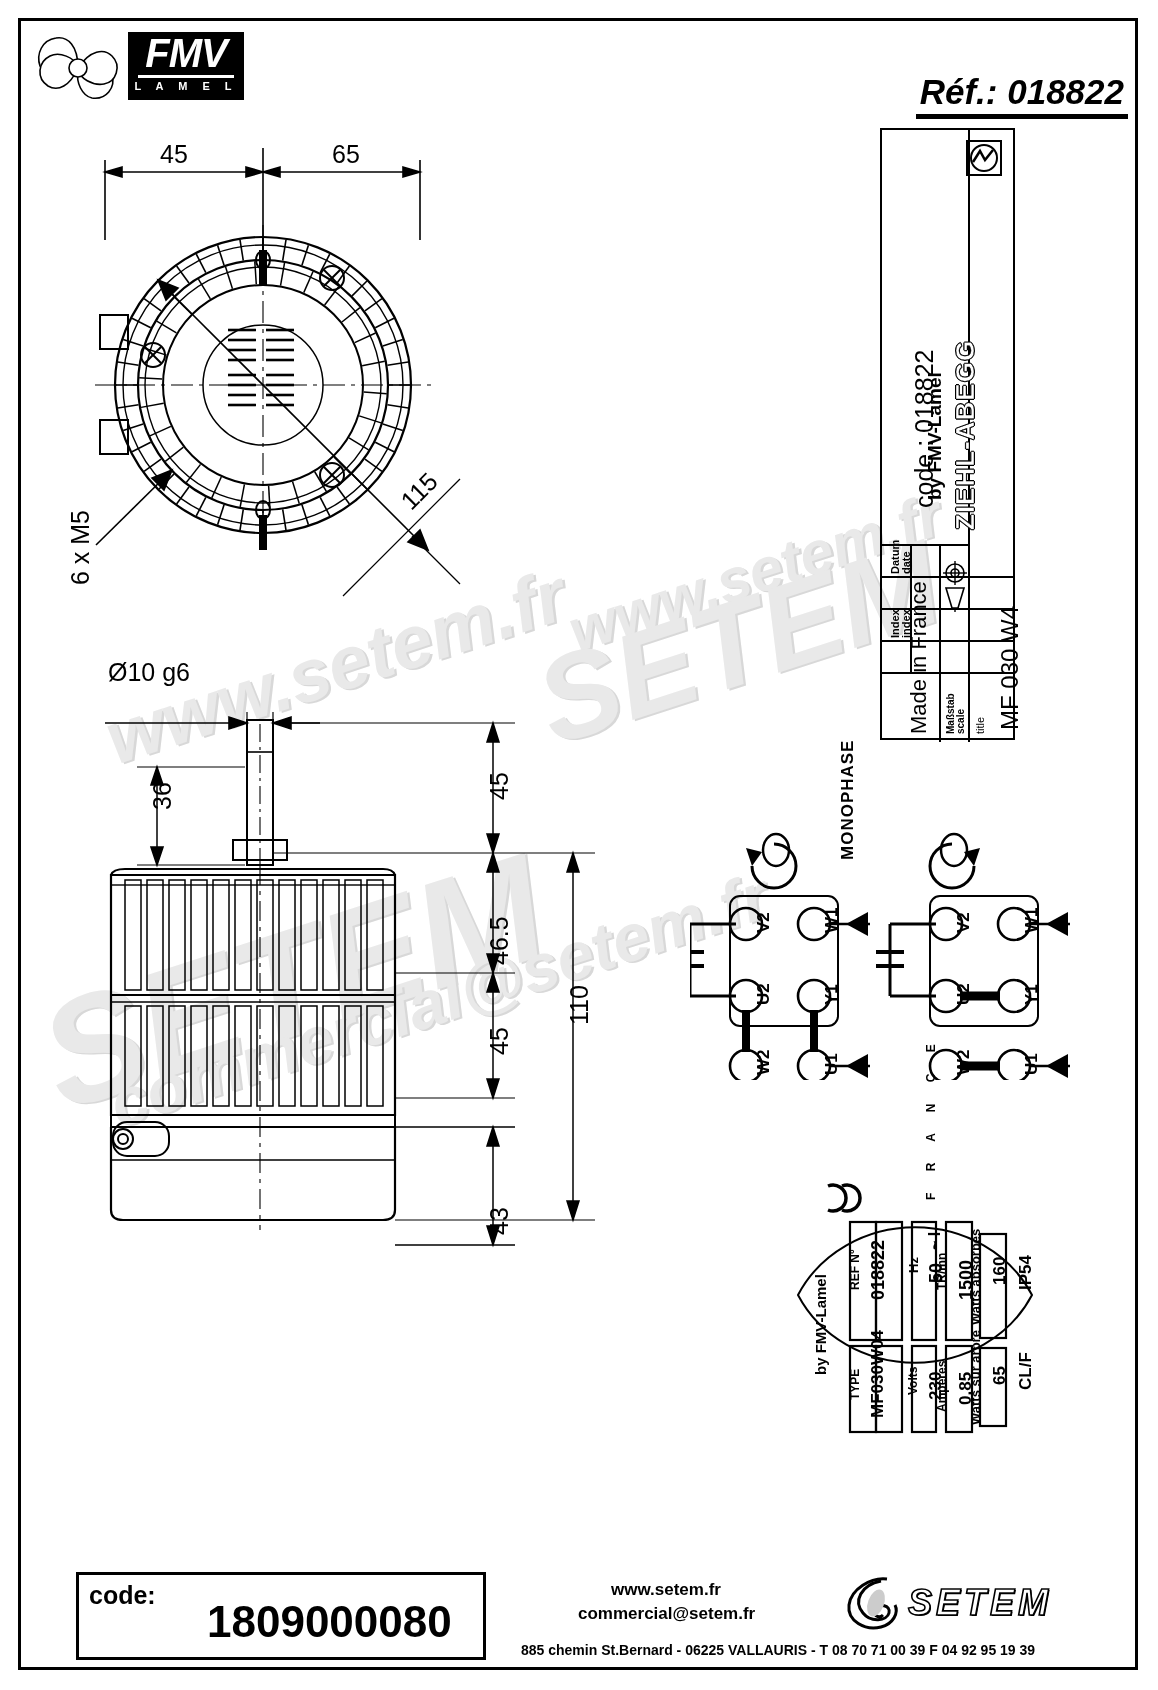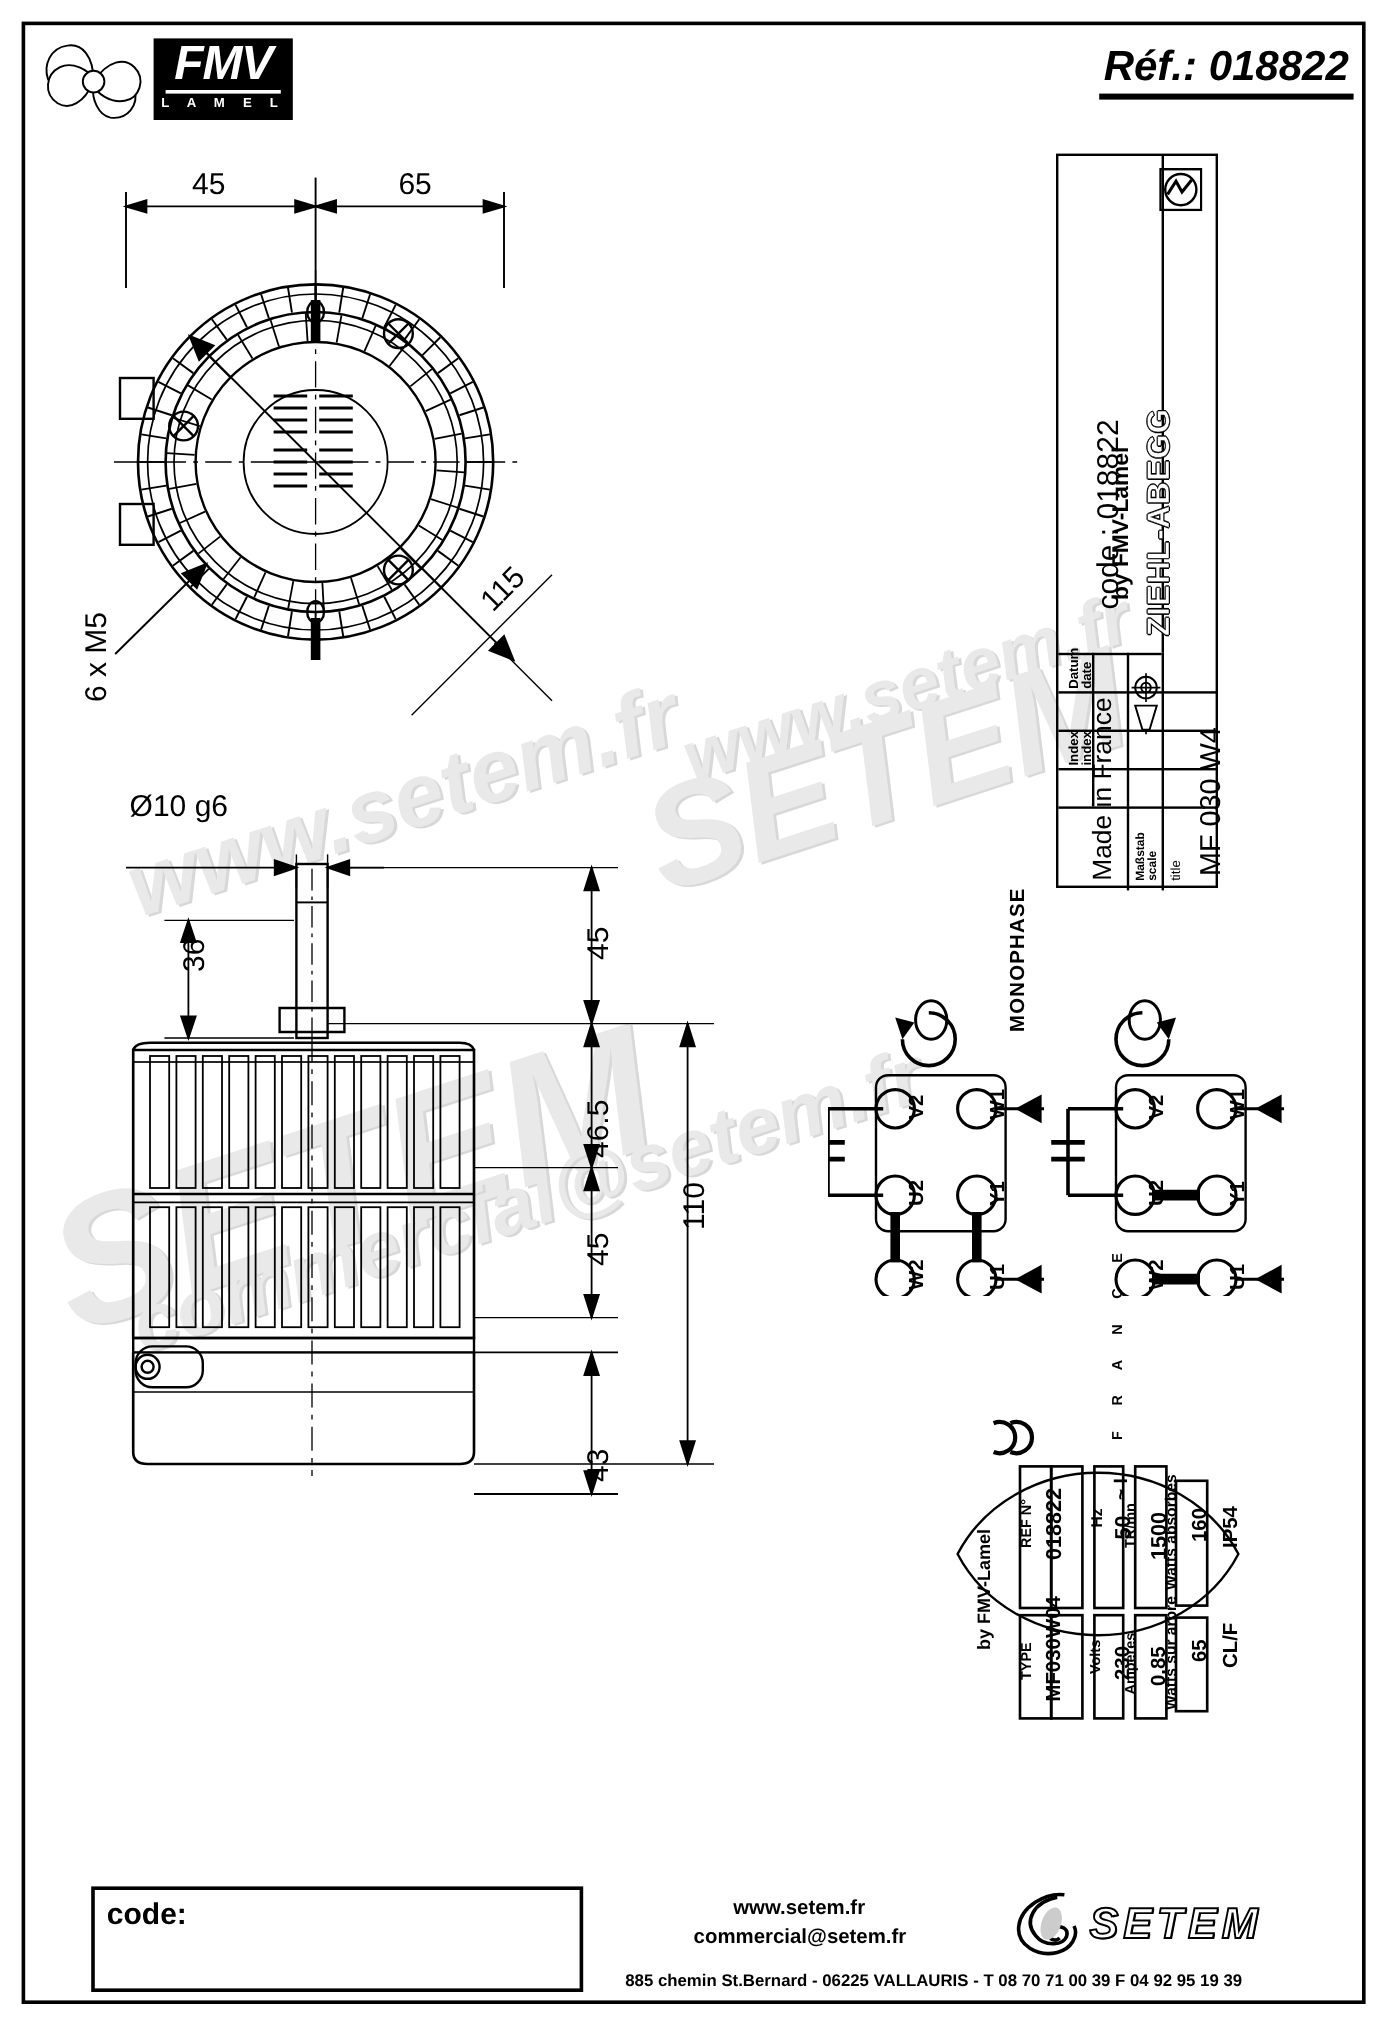--- a/index.html
+++ b/index.html
@@ -9,21 +9,21 @@
   .abs{position:absolute;}
   svg{display:block;}
   .wm{position:absolute;pointer-events:none;color:#e9e9e9;font-weight:bold;font-style:italic;font-family:"Liberation Sans",sans-serif;white-space:nowrap;text-shadow:2px 2px 0 #d8d8d8;}
   .dimtxt{font-family:"Liberation Sans",sans-serif;font-size:25px;}
   
   #fmvlogo{left:128px;top:32px;width:116px;height:68px;background:#000;}
   #fmvlogo .fmv{color:#fff;font-weight:bold;font-style:italic;font-size:40px;letter-spacing:-1px;text-align:center;line-height:42px;font-family:"Liberation Sans",sans-serif;}
   #fmvlogo .bar{height:3px;background:#fff;margin:1px 10px 2px 10px;}
   #fmvlogo .lamel{color:#fff;font-size:11px;font-weight:bold;letter-spacing:6px;text-align:center;font-family:"Liberation Sans",sans-serif;}
   #refbox{right:30px;top:36px;text-align:right;}
-  #refbox .reftxt{font-size:35px;font-weight:bold;font-style:italic;border-bottom:5px solid #000;padding:0 4px 2px 4px;display:inline-block;font-family:"Liberation Sans",sans-serif;}
+  #refbox .reftxt{font-size:35px;font-weight:bold;font-style:italic;border-bottom:5px solid #000;padding:0 4px 2px 4px;display:inline-block;font-family:"Liberation Sans",sans-serif;margin-top:36px;}
   
   #titleblock{left:880px;top:128px;width:135px;height:612px;border:2px solid #000;box-sizing:border-box;background:transparent;}
   .tb-cell{position:absolute;box-sizing:border-box;}
   .vtxt{position:absolute;white-space:nowrap;transform-origin:left top;}
   
   #footer{left:18px;top:1480px;width:1104px;height:190px;margin-left:48px;}
   #codebox{position:absolute;left:10px;top:92px;width:410px;height:88px;border:3px solid #000;box-sizing:border-box;}
   #codebox .clab{position:absolute;left:10px;top:6px;font-size:25px;font-weight:bold;font-family:"Liberation Sans",sans-serif;}
   #codebox .cval{position:absolute;left:128px;top:22px;font-size:44px;font-weight:bold;font-family:"Liberation Sans",sans-serif;letter-spacing:0px;}
   .footline{position:absolute;font-weight:bold;font-family:"Liberation Sans",sans-serif;}
@@ -538,20 +538,21 @@
   <div class="abs" style="left:968px;top:1425px;font-size:13px;font-weight:bold;transform:rotate(-90deg);transform-origin:left top;">Watts sur arbre</div>
   <div class="abs" style="left:990px;top:1385px;font-size:17px;font-weight:bold;transform:rotate(-90deg);transform-origin:left top;">65</div>
 
   <div class="abs" style="left:1016px;top:1290px;font-size:17px;font-weight:bold;transform:rotate(-90deg);transform-origin:left top;">IP54</div>
   <div class="abs" style="left:1016px;top:1390px;font-size:17px;font-weight:bold;transform:rotate(-90deg);transform-origin:left top;">CL/F</div>
 
   <div class="abs" id="footer">
     <div class="abs" style="left:0;top:88px;width:1120px;height:0;"></div>
     <div id="codebox">
       <div class="clab">code:</div>
+      <div class="cval">1809000080</div>
     </div>
     <div class="footline" style="left:545px;top:100px;font-size:17px;">www.setem.fr</div>
     <div class="footline" style="left:512px;top:124px;font-size:17px;">commercial@setem.fr</div>
     <div class="footline" style="left:455px;top:162px;font-size:14px;">885 chemin St.Bernard  -   06225 VALLAURIS  -   T 08 70 71 00 39   F 04 92 95 19 39</div>
 
     <div class="abs" style="left:775px;top:95px;">
       <svg width="260" height="60" viewBox="0 0 260 60">
         <path d="M40 6 C20 10 12 26 22 38 C30 48 46 46 48 38 C50 30 38 28 34 34 C30 40 38 44 42 40" fill="none" stroke="#000" stroke-width="3"></path>
         <path d="M46 4 C30 2 10 14 8 30 C6 46 24 56 40 52 C52 49 58 38 54 30" fill="none" stroke="#000" stroke-width="3"></path>
         <ellipse cx="35" cy="28" rx="8" ry="14" fill="#cccccc" stroke="none" transform="rotate(20 35 28)"></ellipse>

